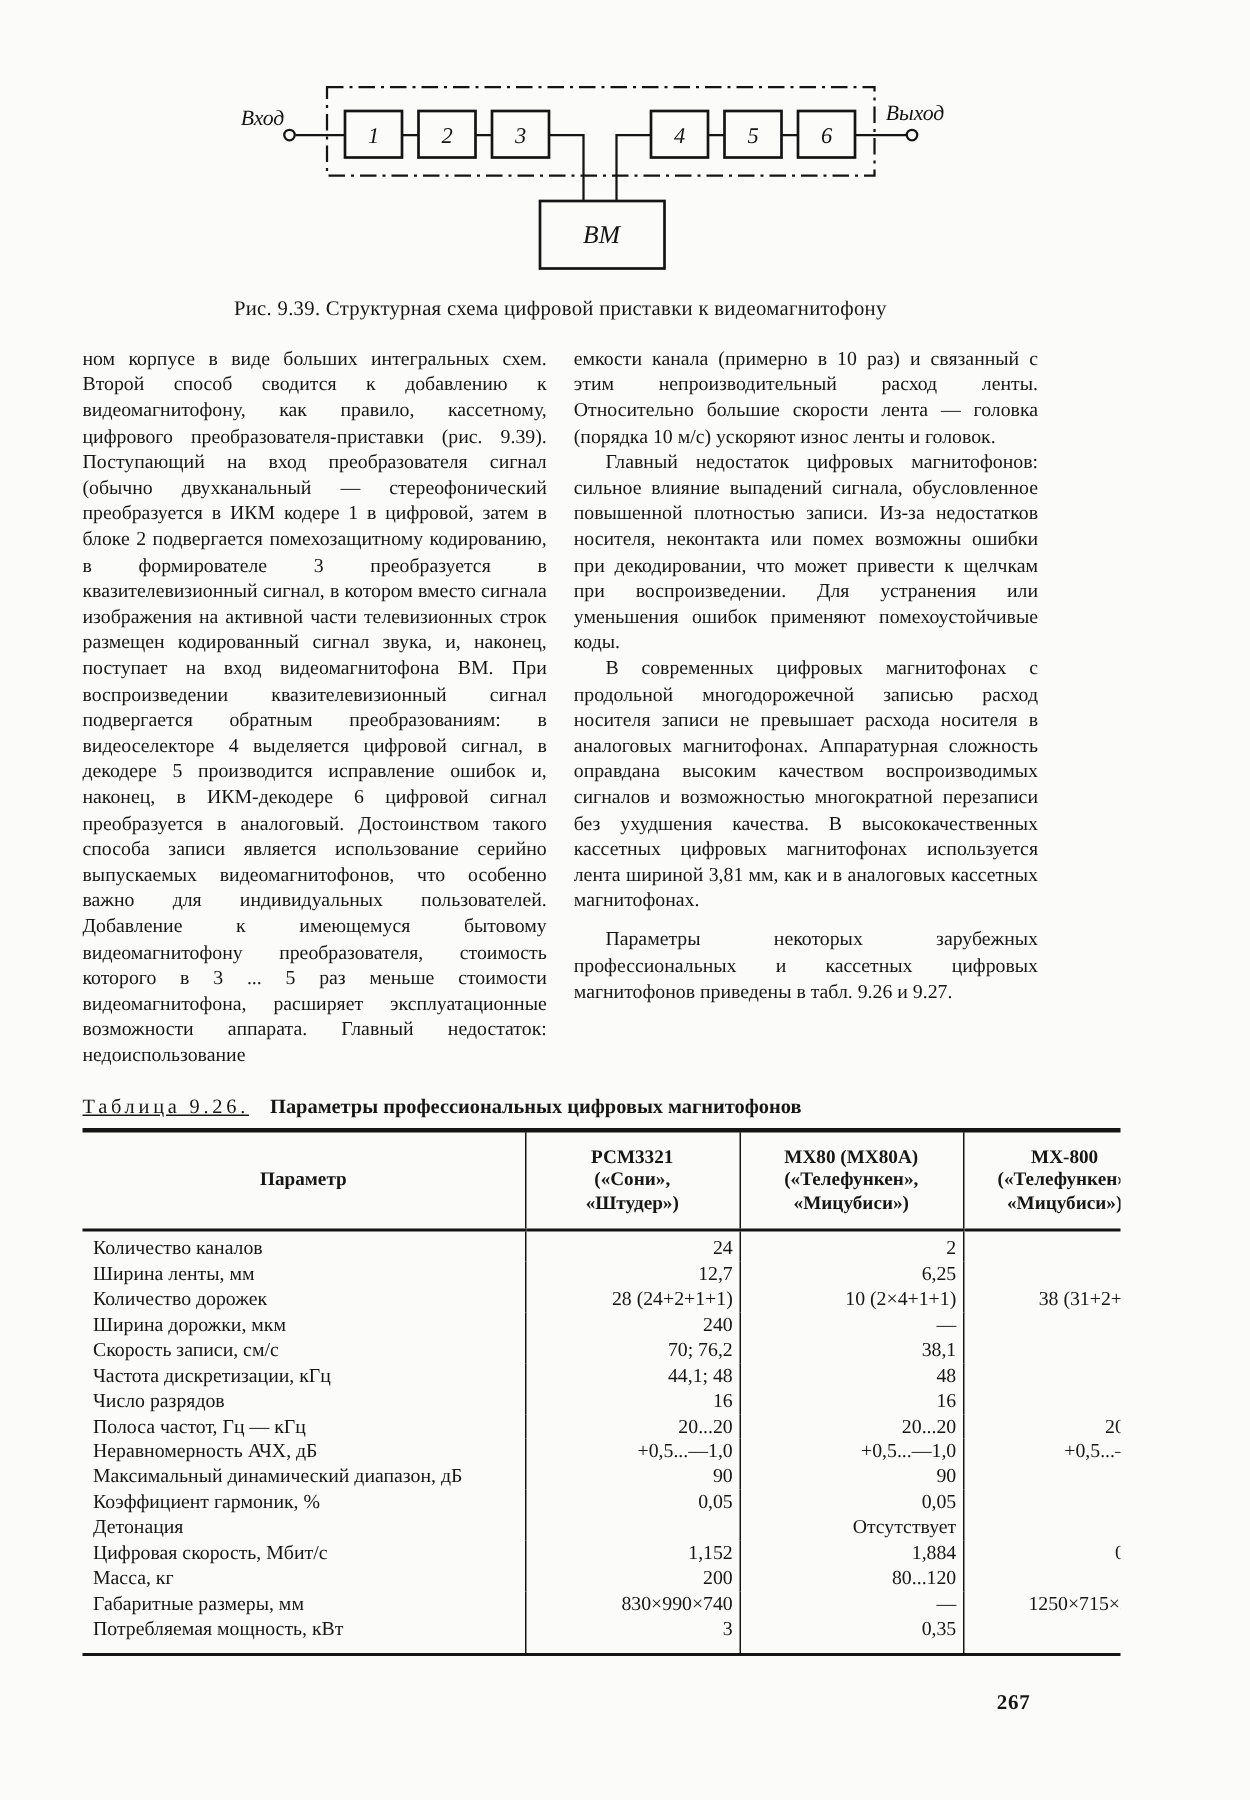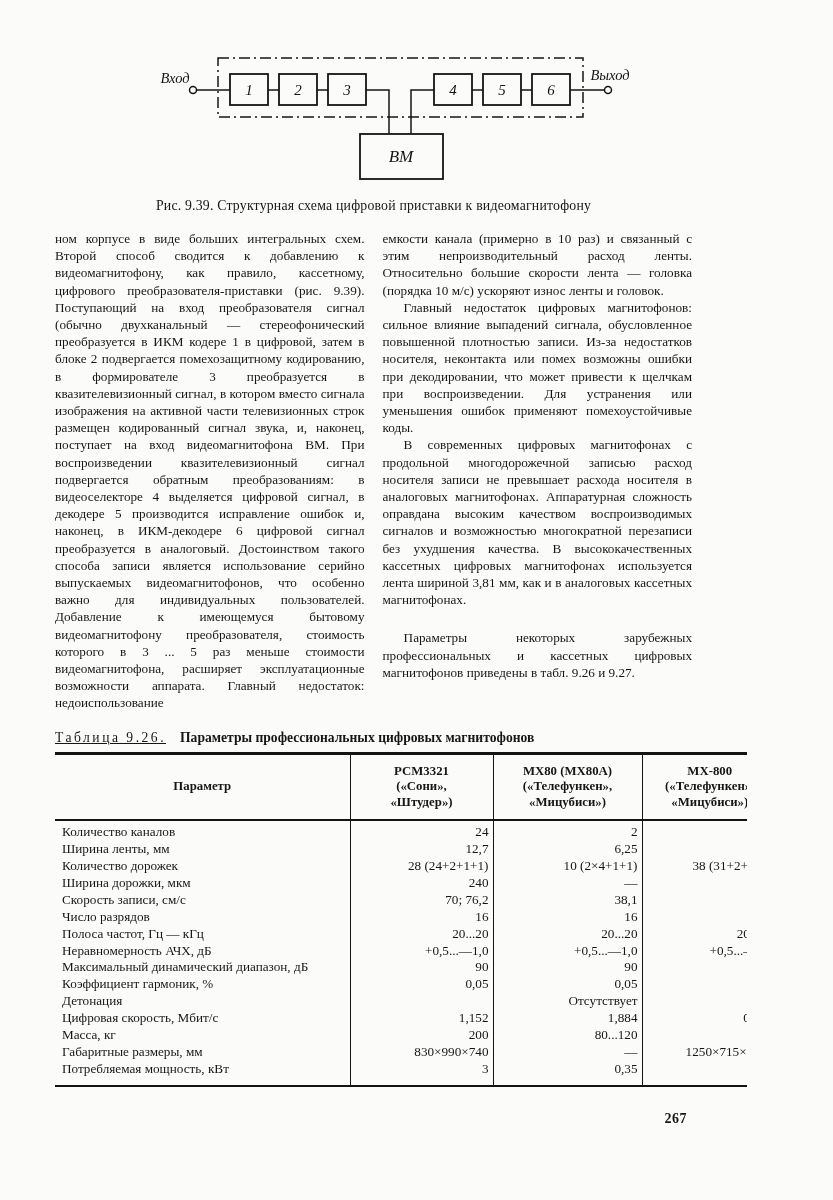--- a/index.html
+++ b/index.html
@@ -32,21 +32,21 @@
     margin:16px 55px 0 55px;
   }
   .col{
     width:352px;
     font-size:13.2px;
     line-height:17.2px;
     text-align:justify;
   }
   .col p{margin:0;text-indent:1.6em;}
   .col p.noindent{text-indent:0;}
-  .col p.gap{margin-top:21px;}
+  .col p.gap{margin-top:9px;}
   
   .t-title{
     margin:18px 0 6px 55px;
     font-size:13.6px;
   }
   .t-label{letter-spacing:2.5px;text-decoration:underline;}
   .t-name{font-weight:bold;margin-left:14px;}
   table.params{
     border-collapse:collapse;
     table-layout:fixed;
@@ -196,20 +196,26 @@
           <td class="val">—</td>
           <td class="val">—</td>
         </tr>
         <tr>
           <td class="param">Скорость записи, см/с</td>
           <td class="val">70; 76,2</td>
           <td class="val">38,1</td>
           <td class="val">76,2</td>
         </tr>
         <tr>
+          <td class="param">Частота дискретизации, кГц</td>
+          <td class="val">44,1; 48</td>
+          <td class="val">48</td>
+          <td class="val">48</td>
+        </tr>
+        <tr>
           <td class="param">Число разрядов</td>
           <td class="val">16</td>
           <td class="val">16</td>
           <td class="val">16</td>
         </tr>
         <tr>
           <td class="param">Полоса частот, Гц — кГц</td>
           <td class="val">20...20</td>
           <td class="val">20...20</td>
           <td class="val">20...20</td>

